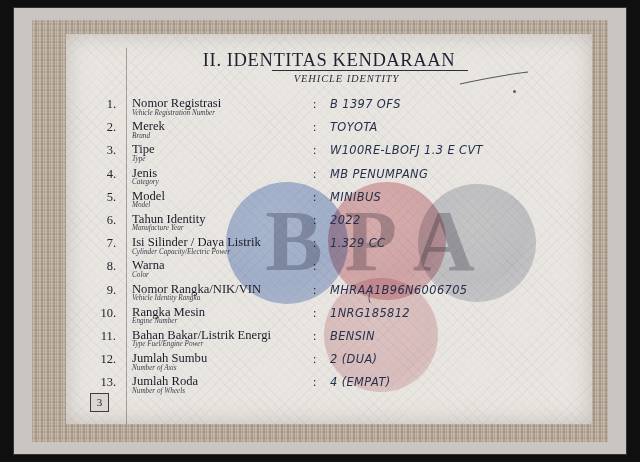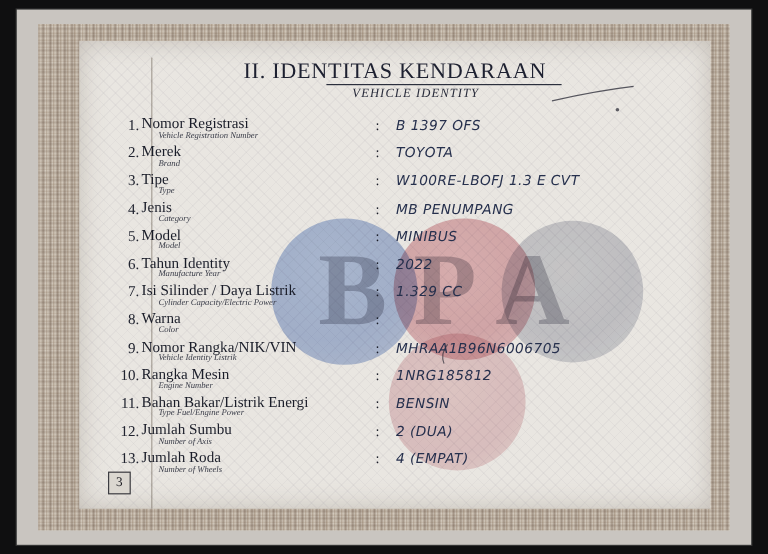--- a/index.html
+++ b/index.html
@@ -177,21 +177,21 @@
     position: absolute;
     left: 30px;
     width: 20px;
     text-align: right;
     font-size: 12.5px;
     color: #20232f;
     top: 1px;
   }
   .lbl {
     position: absolute;
-    left: 52px;
+    left: 66px;
     top: 0px;
     font-size: 12.6px;
     color: #191c28;
     white-space: nowrap;
   }
   .sub {
     position: absolute;
     left: 66px;
     top: 12.5px;
     font-size: 7.2px;
@@ -351,21 +351,21 @@
         <div class="row">
           <span class="num">8.</span>
           <span class="lbl">Warna</span>
           <span class="sub">Color</span>
           <span class="colon">:</span>
         </div>
 
         <div class="row">
           <span class="num">9.</span>
           <span class="lbl">Nomor Rangka/NIK/VIN</span>
-          <span class="sub">Vehicle Identity Listrik</span>
+          <span class="sub">Vehicle Identity Rangka</span>
           <span class="colon">:</span>
           <span class="val">MHRAA1B96N6006705</span>
         </div>
 
         <div class="row">
           <span class="num">10.</span>
           <span class="lbl">Rangka Mesin</span>
           <span class="sub">Engine Number</span>
           <span class="colon">:</span>
           <span class="val">1NRG185812</span>

